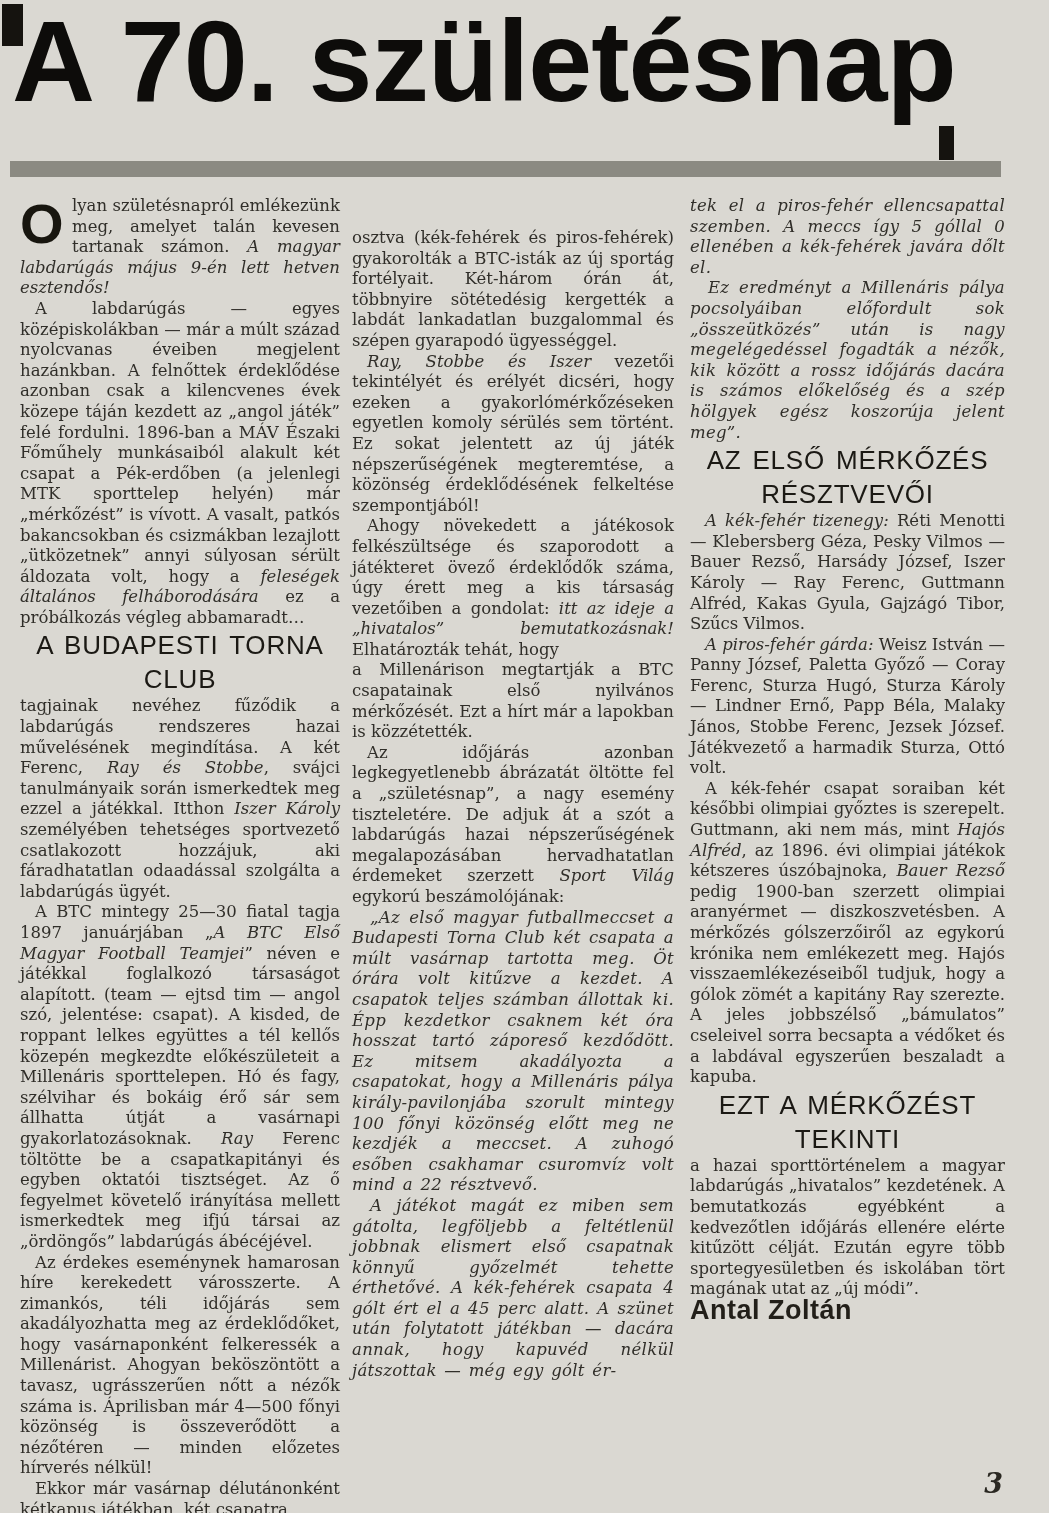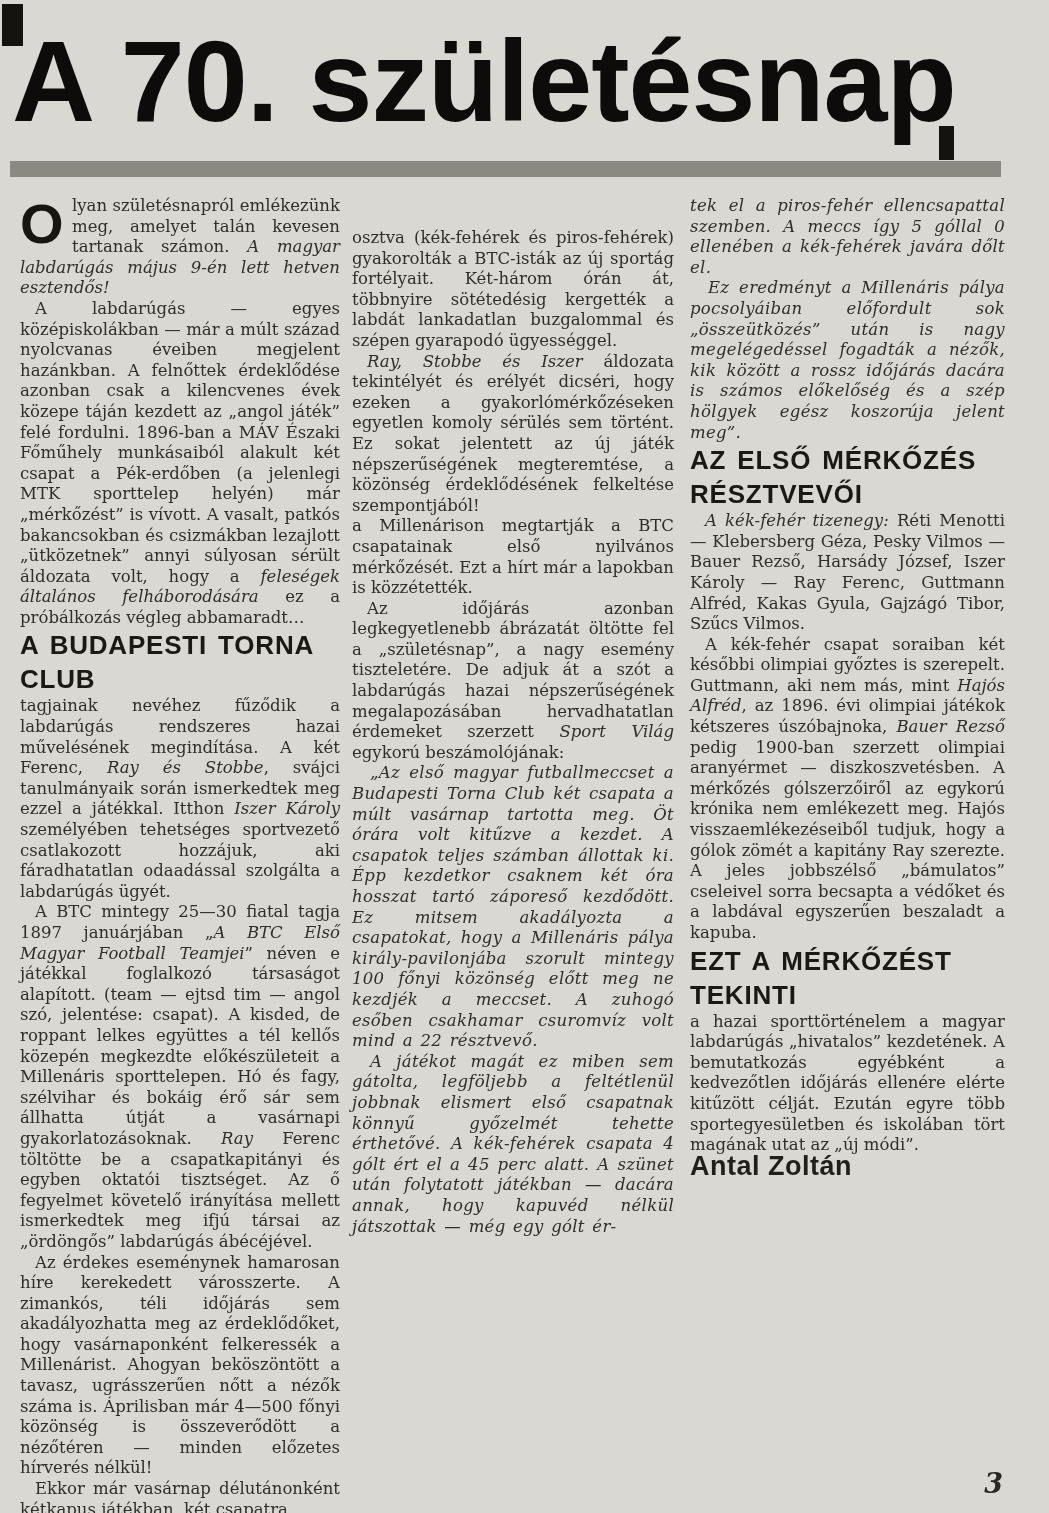--- a/index.html
+++ b/index.html
@@ -16,21 +16,21 @@
     color:var(--ink,#302e29);
     overflow:hidden;
   }
   
   .artifact{position:absolute;background:#15130f;}
   .artifact.tl{left:2px;top:4px;width:21px;height:42px;}
   .artifact.tr{left:939px;top:126px;width:15px;height:34px;}
 
   h1.title{
     position:absolute;
-    top:24px;left:12px;
+    top:4px;left:12px;
     margin:0;
     font-family:"Liberation Sans", sans-serif;
     font-weight:bold;
     font-size:115px;
     line-height:1;
     letter-spacing:-1px;
     color:var(--title-ink,#0d0c0a);
     white-space:nowrap;
   }
   .bar{
@@ -67,24 +67,24 @@
   .block-quote, .block-quote-flow{
     font-style:italic;
     margin-left:54px;
     letter-spacing:0.3px;
     word-spacing:2px;
   }
   .block-quote{text-indent:18px;margin-top:7px;}
   .block-quote-flow{text-indent:0;margin-top:0;}
   .block-h2{
     font-family:"Liberation Sans", sans-serif;
-    font-weight:bold;
+    font-weight:normal;
     font-size:26px;
     line-height:34px;
-    text-align:left;
+    text-align:center;
     letter-spacing:0.8px;
     word-spacing:3px;
     color:var(--heading-ink,#1b1914);
     margin:33px 0 25px 0;
     text-indent:0;
   }
   .block-signature{
     font-family:"Liberation Sans", sans-serif;
     font-weight:bold;
     font-size:27px;
@@ -119,31 +119,33 @@
         <p class="block-lead"><span class="dropcap">O</span><span>lyan születésnapról emlékezünk meg, amelyet talán kevesen tartanak számon. </span><i>A magyar labdarúgás május 9-én lett hetven esztendős!</i></p>
         <p class="block-p"><span>A labdarúgás — egyes középiskolákban — már a múlt század nyolcvanas éveiben megjelent hazánkban. A felnőttek érdeklődése azonban csak a kilencvenes évek közepe táján kezdett az „angol játék” felé fordulni. 1896-ban a MÁV Északi Főműhely munkásaiból alakult két csapat a Pék-erdőben (a jelenlegi MTK sporttelep helyén) már „mérkőzést” is vívott. A vasalt, patkós bakancsokban és csizmákban lezajlott „ütközetnek” annyi súlyosan sérült áldozata volt, hogy a </span><i>feleségek általános felháborodására</i><span> ez a próbálkozás végleg abbamaradt…</span></p>
         <h2 class="block-h2"><span>A BUDAPESTI TORNA CLUB</span></h2>
         <p class="block-p-flow"><span>tagjainak nevéhez fűződik a labdarúgás rendszeres hazai művelésének megindítása. A két Ferenc, </span><i>Ray és Stobbe</i><span>, svájci tanulmányaik során ismerkedtek meg ezzel a játékkal. Itthon </span><i>Iszer Károly</i><span> személyében tehetséges sportvezető csatlakozott hozzájuk, aki fáradhatatlan odaadással szolgálta a labdarúgás ügyét.</span></p>
         <p class="block-p"><span>A BTC mintegy 25—30 fiatal tagja 1897 januárjában „</span><i>A BTC Első Magyar Football Teamjei</i><span>” néven e játékkal foglalkozó társaságot alapított. (team — ejtsd tim — angol szó, jelentése: csapat). A kisded, de roppant lelkes együttes a tél kellős közepén megkezdte előkészületeit a Millenáris sporttelepen. Hó és fagy, szélvihar és bokáig érő sár sem állhatta útját a vasárnapi gyakorlatozásoknak. </span><i>Ray</i><span> Ferenc töltötte be a csapatkapitányi és egyben oktatói tisztséget. Az ő fegyelmet követelő irányítása mellett ismerkedtek meg ifjú társai az „ördöngős” labdarúgás ábécéjével.</span></p>
         <p class="block-p"><span>Az érdekes eseménynek hamarosan híre kerekedett városszerte. A zimankós, téli időjárás sem akadályozhatta meg az érdeklődőket, hogy vasárnaponként felkeressék a Millenárist. Ahogyan beköszöntött a tavasz, ugrásszerűen nőtt a nézők száma is. Áprilisban már 4—500 főnyi közönség is összeverődött a nézőtéren — minden előzetes hírverés nélkül!</span></p>
         <p class="block-p"><span>Ekkor már vasárnap délutánonként kétkapus játékban, két csapatra</span></p>
       </div>
       <div class="col">
         <p class="block-p-flow"><span>osztva (kék-fehérek és piros-fehérek) gyakorolták a BTC-isták az új sportág fortélyait. Két-három órán át, többnyire sötétedésig kergették a labdát lankadatlan buzgalommal és szépen gyarapodó ügyességgel.</span></p>
-        <p class="block-p"><i>Ray, Stobbe és Iszer</i><span> áldozata tekintélyét és erélyét dicséri, hogy ezeken a gyakorlómérkőzéseken egyetlen komoly sérülés sem történt. Ez sokat jelentett az új játék népszerűségének megteremtése, a közönség érdeklődésének felkeltése szempontjából!</span></p>
+        <p class="block-p"><i>Ray, Stobbe és Iszer</i><span> vezetői tekintélyét és erélyét dicséri, hogy ezeken a gyakorlómérkőzéseken egyetlen komoly sérülés sem történt. Ez sokat jelentett az új játék népszerűségének megteremtése, a közönség érdeklődésének felkeltése szempontjából!</span></p>
+        <p class="block-p"><span>Ahogy növekedett a játékosok felkészültsége és szaporodott a játékteret övező érdeklődők száma, úgy érett meg a kis társaság vezetőiben a gondolat: </span><i>itt az ideje a „hivatalos” bemutatkozásnak!</i><span> Elhatározták tehát, hogy</span></p>
         <p class="block-p-flow"><span>a Millenárison megtartják a BTC csapatainak első nyilvános mérkőzését. Ezt a hírt már a lapokban is közzétették.</span></p>
         <p class="block-p"><span>Az időjárás azonban legkegyetlenebb ábrázatát öltötte fel a „születésnap”, a nagy esemény tiszteletére. De adjuk át a szót a labdarúgás hazai népszerűségének megalapozásában hervadhatatlan érdemeket szerzett </span><i>Sport Világ</i><span> egykorú beszámolójának:</span></p>
         <p class="block-quote"><span>„Az első magyar futballmeccset a Budapesti Torna Club két csapata a múlt vasárnap tartotta meg. Öt órára volt kitűzve a kezdet. A csapatok teljes számban állottak ki. Épp kezdetkor csaknem két óra hosszat tartó záporeső kezdődött. Ez mitsem akadályozta a csapatokat, hogy a Millenáris pálya király-pavilonjába szorult mintegy 100 főnyi közönség előtt meg ne kezdjék a meccset. A zuhogó esőben csakhamar csuromvíz volt mind a 22 résztvevő.</span></p>
         <p class="block-quote"><span>A játékot magát ez miben sem gátolta, legföljebb a feltétlenül jobbnak elismert első csapatnak könnyű győzelmét tehette érthetővé. A kék-fehérek csapata 4 gólt ért el a 45 perc alatt. A szünet után folytatott játékban — dacára annak, hogy kapuvéd nélkül játszottak — még egy gólt ér-</span></p>
       </div>
       <div class="col">
         <p class="block-quote-flow"><span>tek el a piros-fehér ellencsapattal szemben. A meccs így 5 góllal 0 ellenében a kék-fehérek javára dőlt el.</span></p>
         <p class="block-quote"><span>Ez eredményt a Millenáris pálya pocsolyáiban előfordult sok „összeütközés” után is nagy megelégedéssel fogadták a nézők, kik között a rossz időjárás dacára is számos előkelőség és a szép hölgyek egész koszorúja jelent meg”.</span></p>
         <h2 class="block-h2"><span>AZ ELSŐ MÉRKŐZÉS RÉSZTVEVŐI</span></h2>
         <p class="block-p"><i>A kék-fehér tizenegy:</i><span> Réti Menotti — Klebersberg Géza, Pesky Vilmos — Bauer Rezső, Harsády József, Iszer Károly — Ray Ferenc, Guttmann Alfréd, Kakas Gyula, Gajzágó Tibor, Szűcs Vilmos.</span></p>
+        <p class="block-p"><i>A piros-fehér gárda:</i><span> Weisz István — Panny József, Paletta Győző — Coray Ferenc, Sturza Hugó, Sturza Károly — Lindner Ernő, Papp Béla, Malaky János, Stobbe Ferenc, Jezsek József. Játékvezető a harmadik Sturza, Ottó volt.</span></p>
         <p class="block-p"><span>A kék-fehér csapat soraiban két későbbi olimpiai győztes is szerepelt. Guttmann, aki nem más, mint </span><i>Hajós Alfréd</i><span>, az 1896. évi olimpiai játékok kétszeres úszóbajnoka, </span><i>Bauer Rezső</i><span> pedig 1900-ban szerzett olimpiai aranyérmet — diszkoszvetésben. A mérkőzés gólszerzőiről az egykorú krónika nem emlékezett meg. Hajós visszaemlékezéseiből tudjuk, hogy a gólok zömét a kapitány Ray szerezte. A jeles jobbszélső „bámulatos” cseleivel sorra becsapta a védőket és a labdával egyszerűen beszaladt a kapuba.</span></p>
         <h2 class="block-h2"><span>EZT A MÉRKŐZÉST TEKINTI</span></h2>
         <p class="block-p-flow"><span>a hazai sporttörténelem a magyar labdarúgás „hivatalos” kezdetének. A bemutatkozás egyébként a kedvezőtlen időjárás ellenére elérte kitűzött célját. Ezután egyre több sportegyesületben és iskolában tört magának utat az „új módi”.</span></p>
         <p class="block-signature"><span>Antal Zoltán</span></p>
       </div>
     </div>
 
   <div class="page-number">3</div>
 </div>
 

